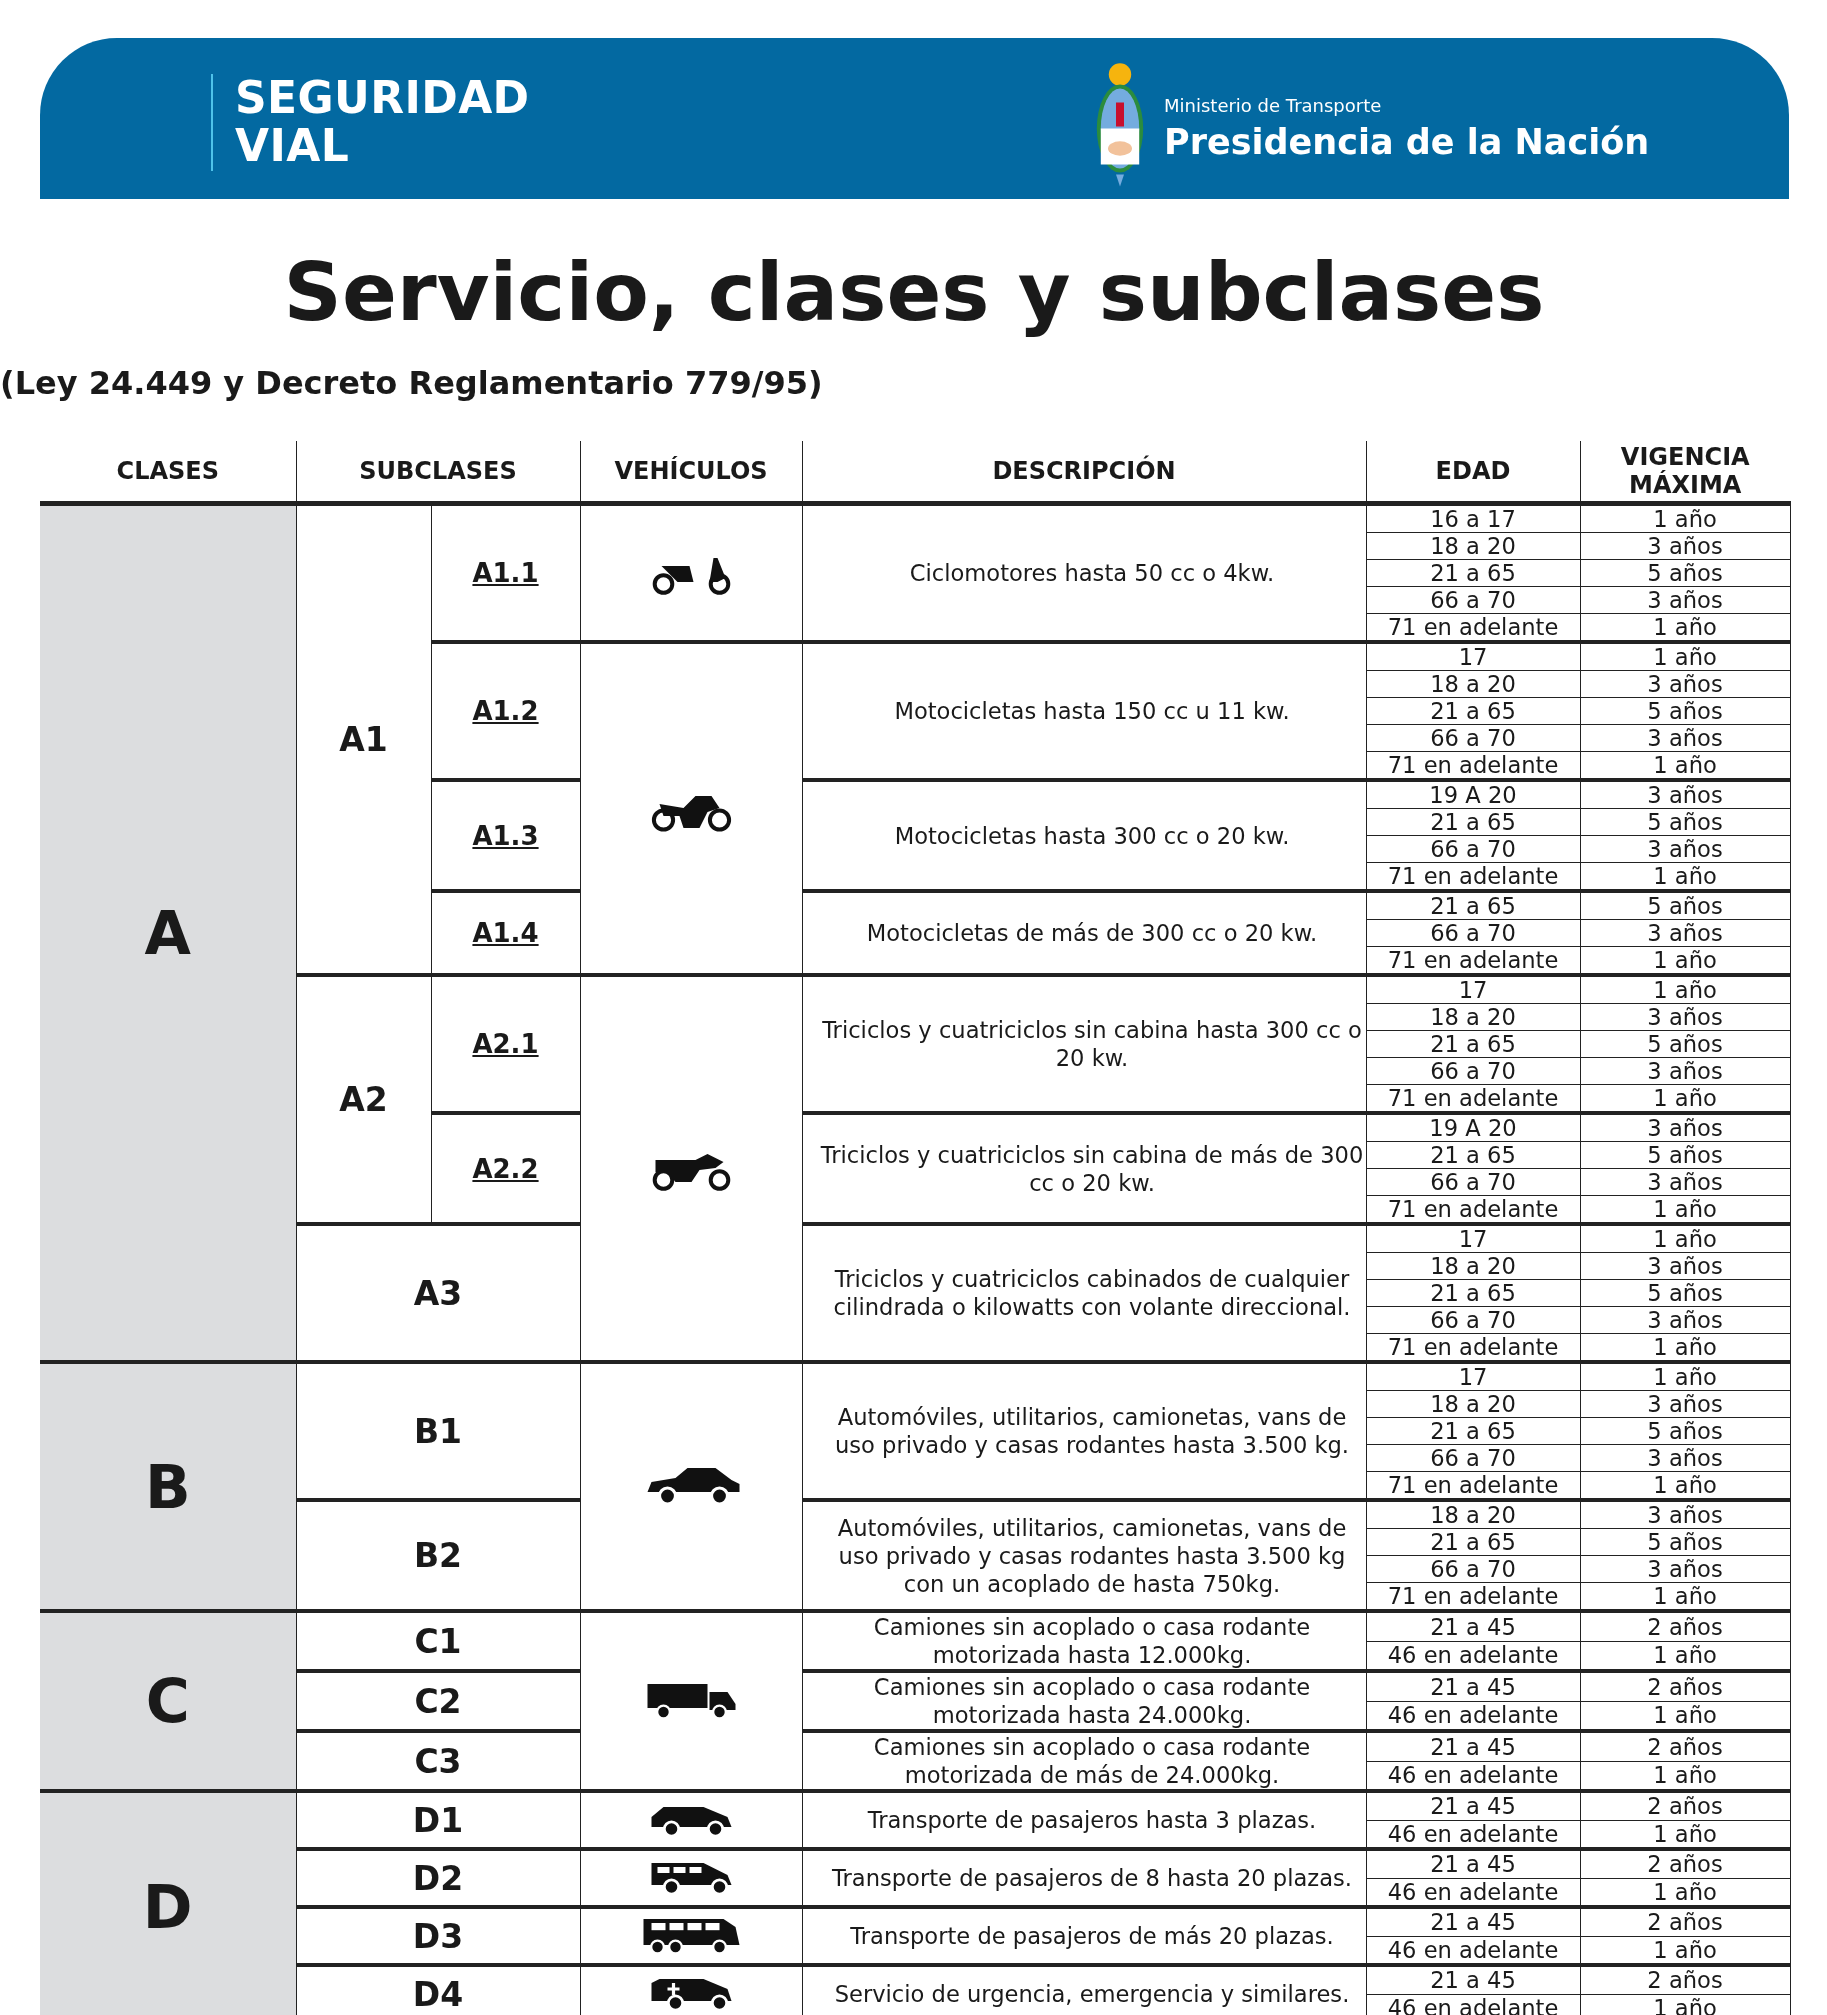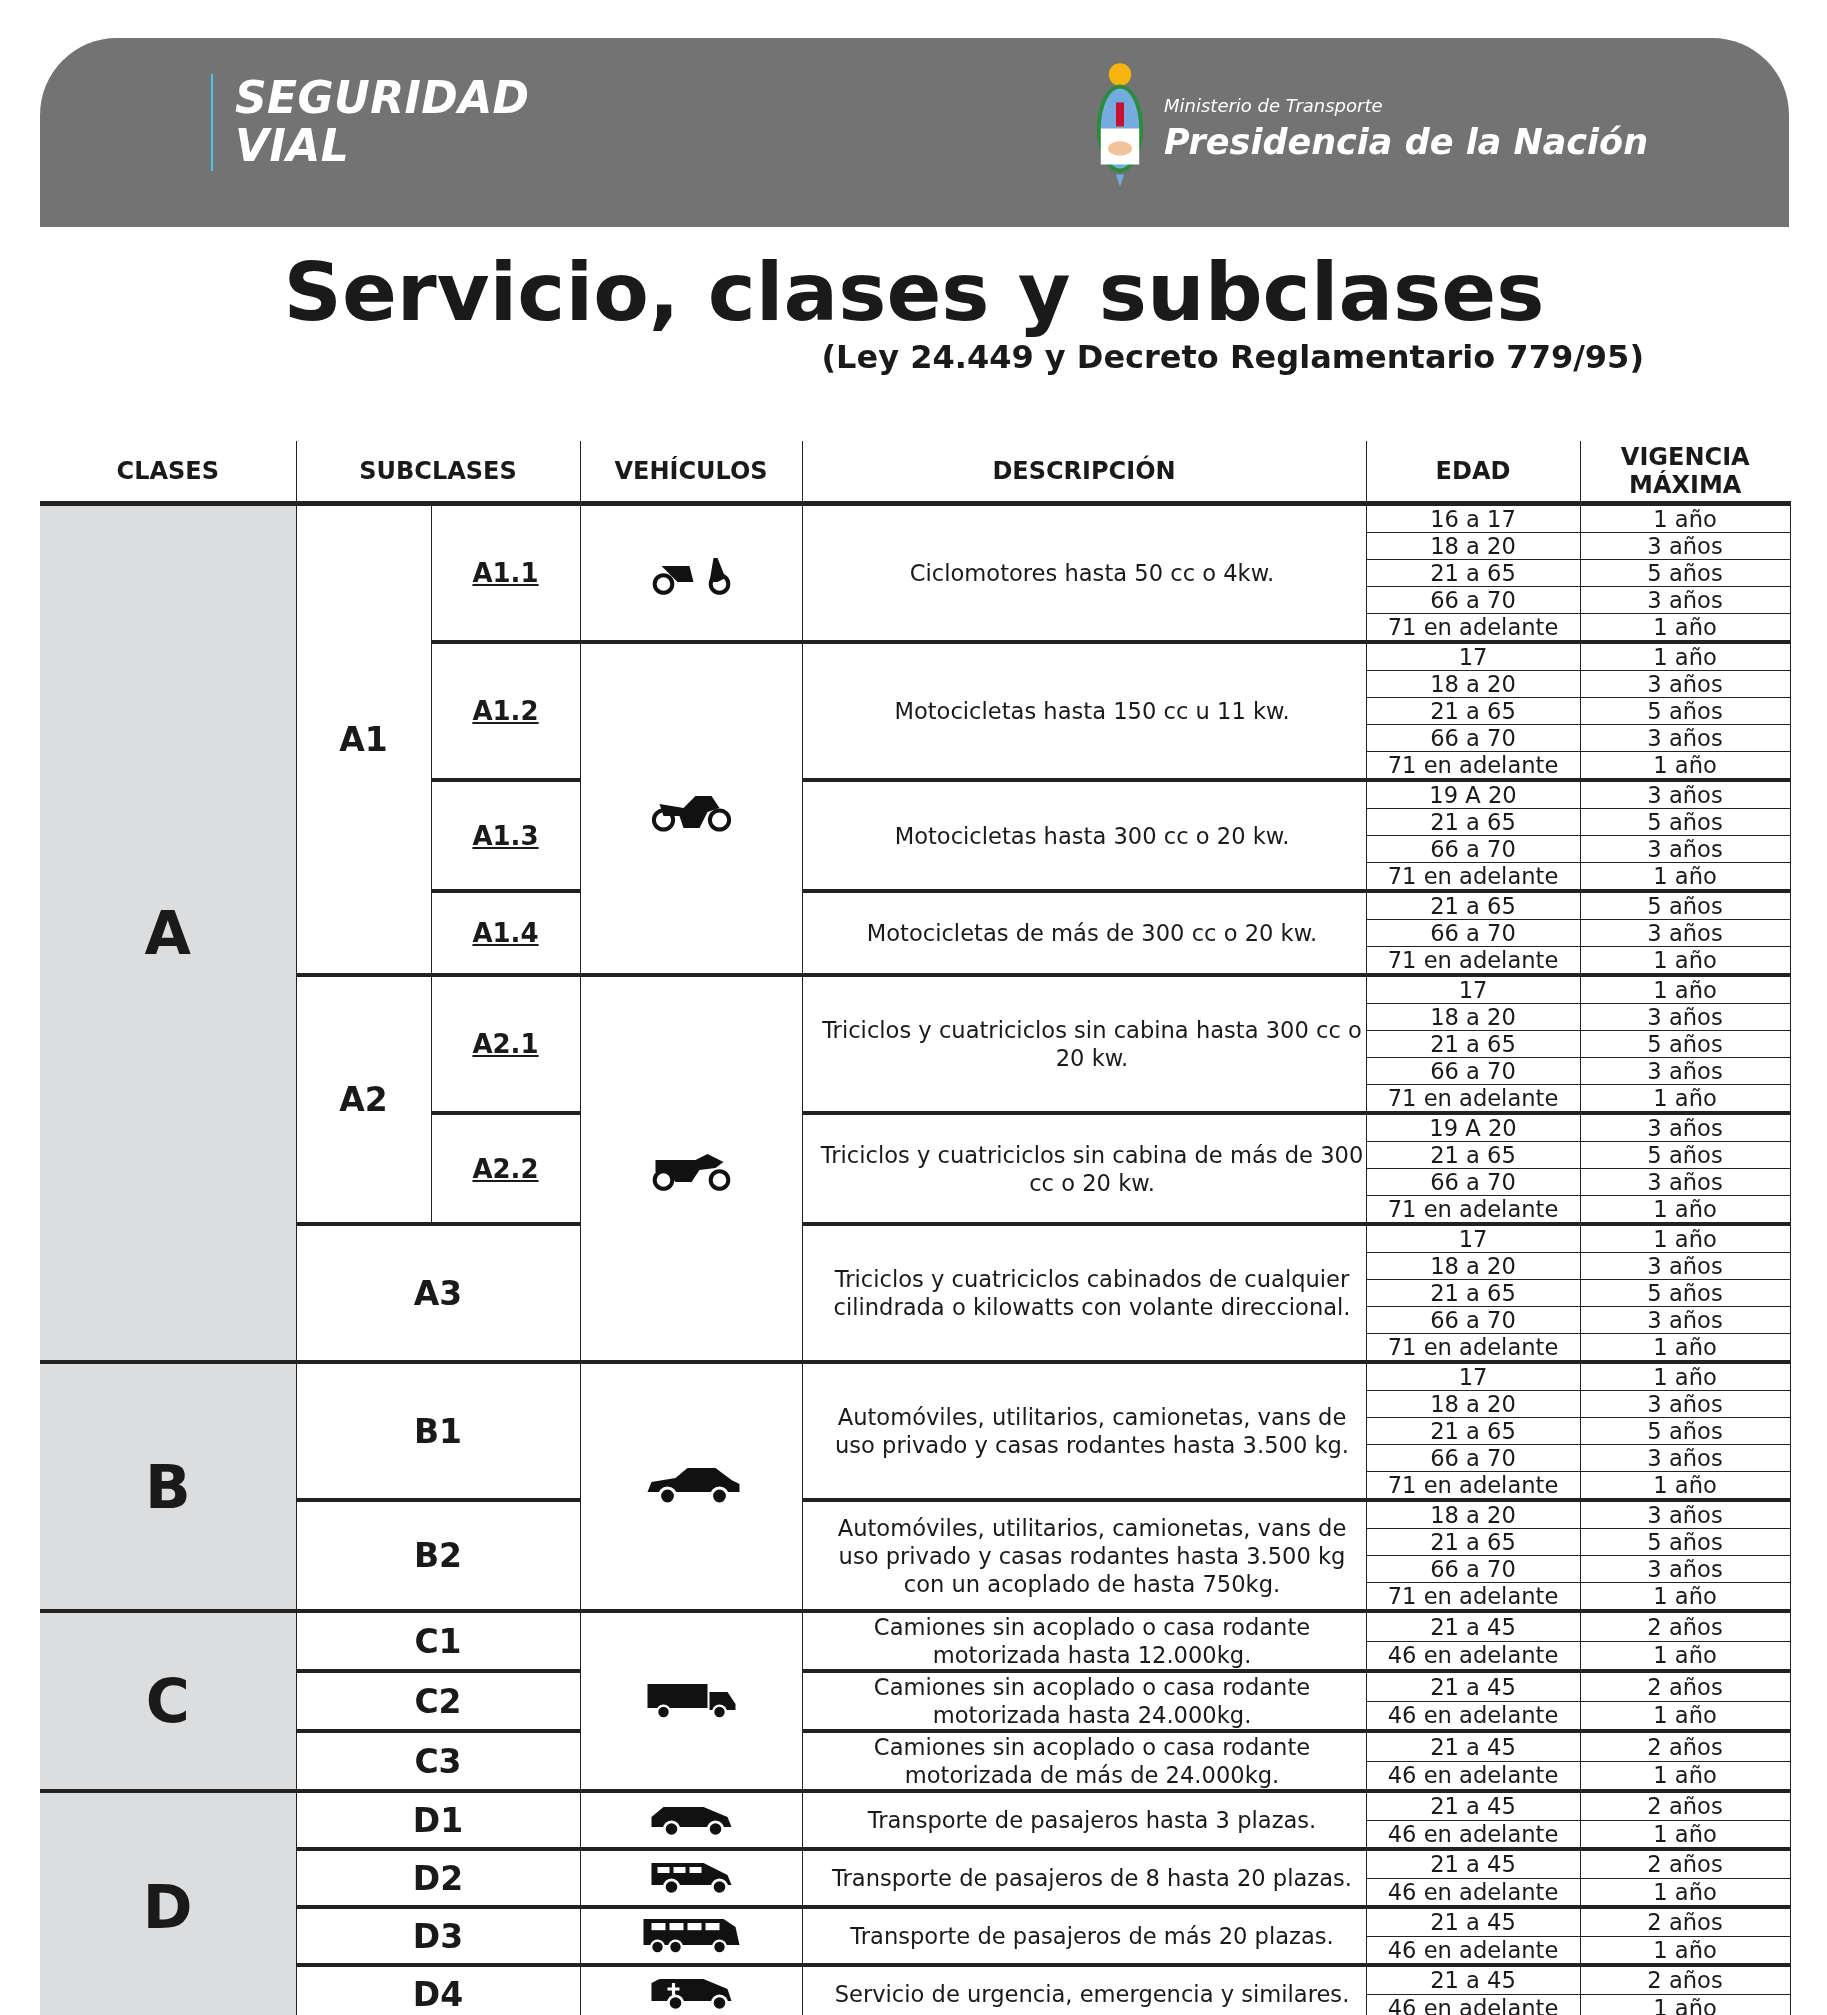--- a/index.html
+++ b/index.html
@@ -1,25 +1,25 @@
 <!DOCTYPE html>
 <html style="font-size:6.4px"><head>
 <meta charset="utf-8">
 <style>
   html,body{margin:0;padding:0;background:#fff;}
   body{width:1828px;height:2742px;position:relative;font-family:"DejaVu Sans","Liberation Sans",sans-serif;color:#1a1a1a;overflow:hidden;}
-  .banner{position:absolute;left:40px;top:38px;width:1749px;height:189px;background:#737373;border-radius:77px 77px 0 0;font-style:italic;}
+  .banner{position:absolute;left:40px;top:38px;width:1749px;height:161px;background:#0369a1;border-radius:77px 77px 0 0;}
   .brand{position:absolute;left:171px;top:36px;height:97px;border-left:2px solid #4fc3ea;padding-left:22px;color:#fff;font-weight:bold;font-size:44px;line-height:48px;letter-spacing:0.4px;}
   .brand div{display:block;}
   .coat{position:absolute;left:1052px;top:20px;width:56px;height:133px;}
   .ministry{position:absolute;left:1124px;top:52px;color:#fff;}
   .ministry .m1{font-size:18px;line-height:32px;}
   .ministry .m2{font-size:35px;line-height:40px;font-weight:bold;}
   .title{position:absolute;left:0;width:1828px;top:246px;text-align:center;font-weight:bold;font-size:81px;line-height:93px;}
-  .subtitle{position:absolute;left:0;width:1644px;top:337px;text-align:right;font-size:32px;line-height:40px;font-weight:bold;}
+  .subtitle{position:absolute;left:0;width:1644px;top:363px;text-align:left;font-size:32px;line-height:40px;font-weight:bold;}
   table.grid{position:absolute;left:40px;top:441px;width:1749px;border-collapse:collapse;table-layout:fixed;}
   table.grid th{font-size:24px;font-weight:bold;text-align:center;vertical-align:middle;height:60px;border-left:1.2px solid #222;border-bottom:5.6px solid #222;padding:0;margin-top:24px;}
   table.grid th:first-child{border-left:none;}
   table.grid td{border:1.2px solid #222;padding:0;text-align:center;vertical-align:middle;}
   td.cls{background:#dcdddf;font-weight:bold;font-size:60px;border-left:none !important;}
   td.sub{font-weight:bold;font-size:33px;}
   td.subsub{font-weight:bold;font-size:26px;text-decoration:underline;}
   td.desc{text-align:center;padding-left:16px !important;font-size:22.6px;line-height:28px;}
   td.age,td.val{font-size:22.6px;line-height:24px;height:26px;}
   tr.grp td{border-top:4.8px solid #222;}

